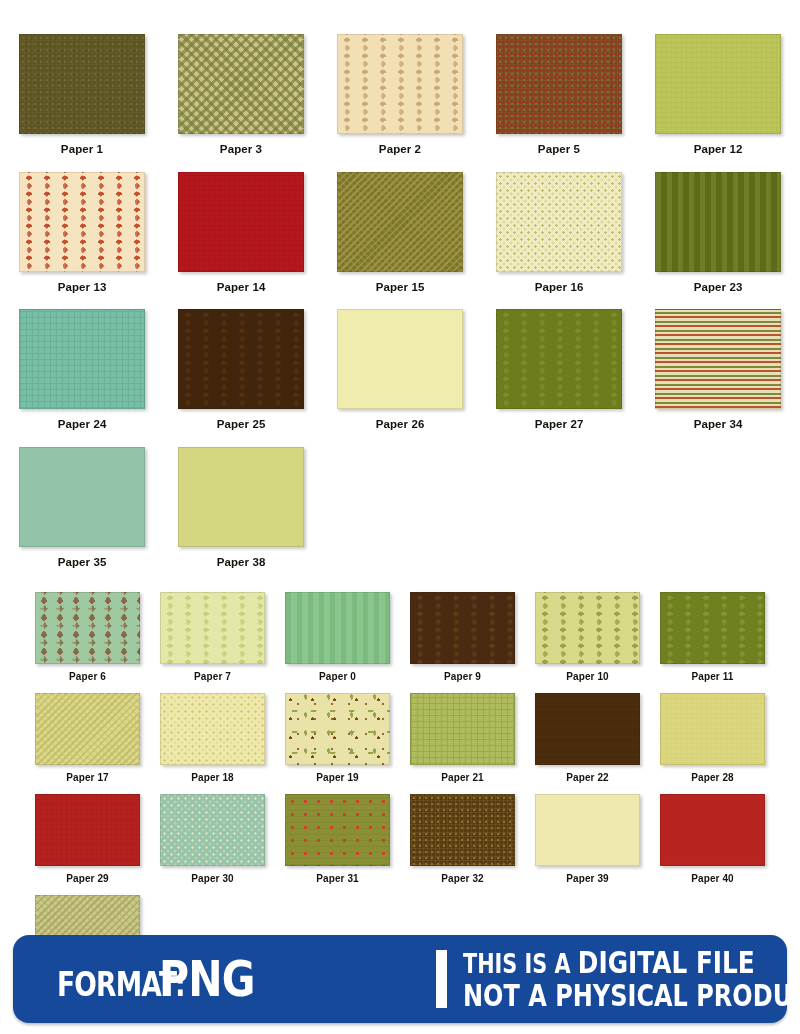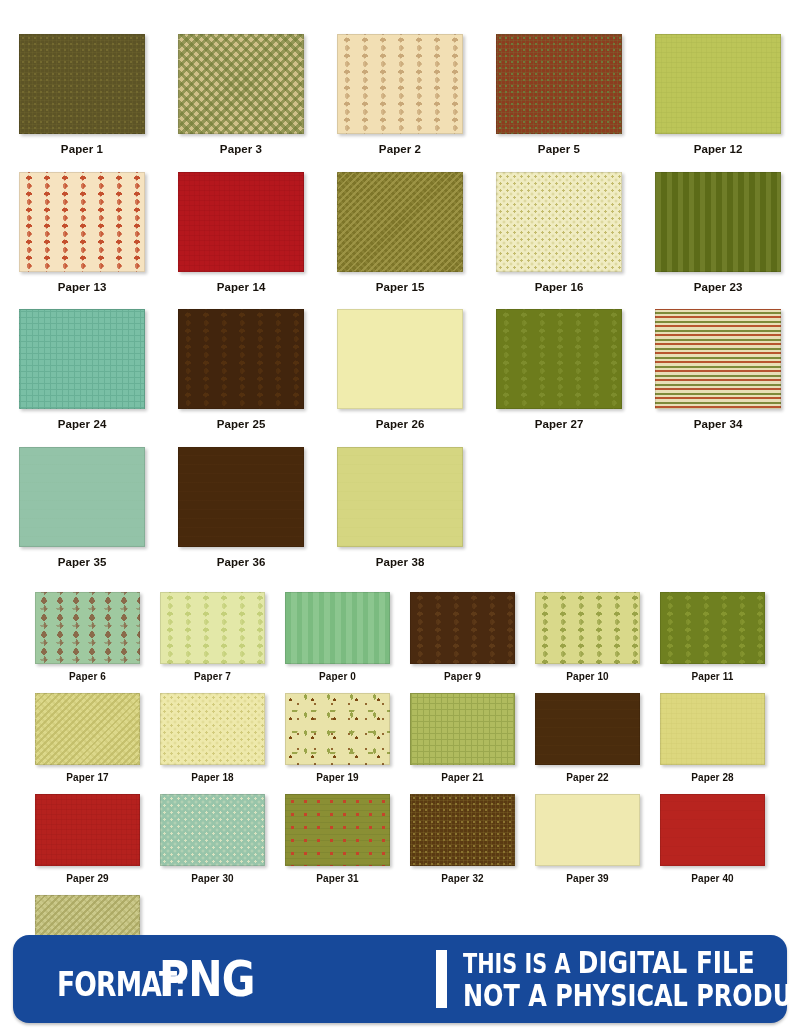--- a/index.html
+++ b/index.html
@@ -200,24 +200,20 @@
       </div>
       <div class="cell">
         <div class="sw" style="background: repeating-linear-gradient(0deg, rgb(184, 85, 47) 0px, rgb(184, 85, 47) 2px, rgb(232, 223, 182) 2px, rgb(232, 223, 182) 4px, rgb(125, 138, 58) 4px, rgb(125, 138, 58) 6px, rgb(232, 223, 182) 6px, rgb(232, 223, 182) 9px);"></div>
         <div class="lbl">Paper 34</div>
       </div>
       <div class="cell">
         <div class="sw" style="background: repeating-linear-gradient(0deg, rgba(137, 188, 159, 0.2) 0px, rgba(137, 188, 159, 0.2) 1px, transparent 1px, transparent 9px), rgb(147, 195, 168);"></div>
         <div class="lbl">Paper 35</div>
       </div>
       <div class="cell">
-        <div class="sw" style="background: repeating-linear-gradient(0deg, rgba(87, 51, 18, 0.2) 0px, rgba(87, 51, 18, 0.2) 1px, transparent 1px, transparent 9px), rgb(72, 41, 12);"></div>
-        <div class="lbl">Paper 36</div>
-      </div>
-      <div class="cell">
         <div class="sw" style="background: repeating-linear-gradient(0deg, rgba(203, 205, 116, 0.2) 0px, rgba(203, 205, 116, 0.2) 1px, transparent 1px, transparent 9px), rgb(213, 214, 129);"></div>
         <div class="lbl">Paper 38</div>
       </div>
     </div>
 
   <div class="grid cols6 section6" id="grid-small">
       <div class="cell">
         <div class="sw" style="background: radial-gradient(4px 5px at 50% 45%, rgb(138, 106, 74) 0px, rgb(138, 106, 74) 65%, transparent 67%) 0px 0px / 16px 17px, radial-gradient(6px 2px at 50% 92%, rgba(138, 106, 74, 0.467) 0px, rgba(138, 106, 74, 0.467) 60%, transparent 62%) 0px 0px / 16px 17px, radial-gradient(4px 5px at 0% 45%, rgba(138, 106, 74, 0.8) 0px, rgba(138, 106, 74, 0.8) 65%, transparent 67%) 8px 8px / 16px 17px, rgb(159, 201, 160);"></div>
         <div class="lbl">Paper 6</div>
       </div>

